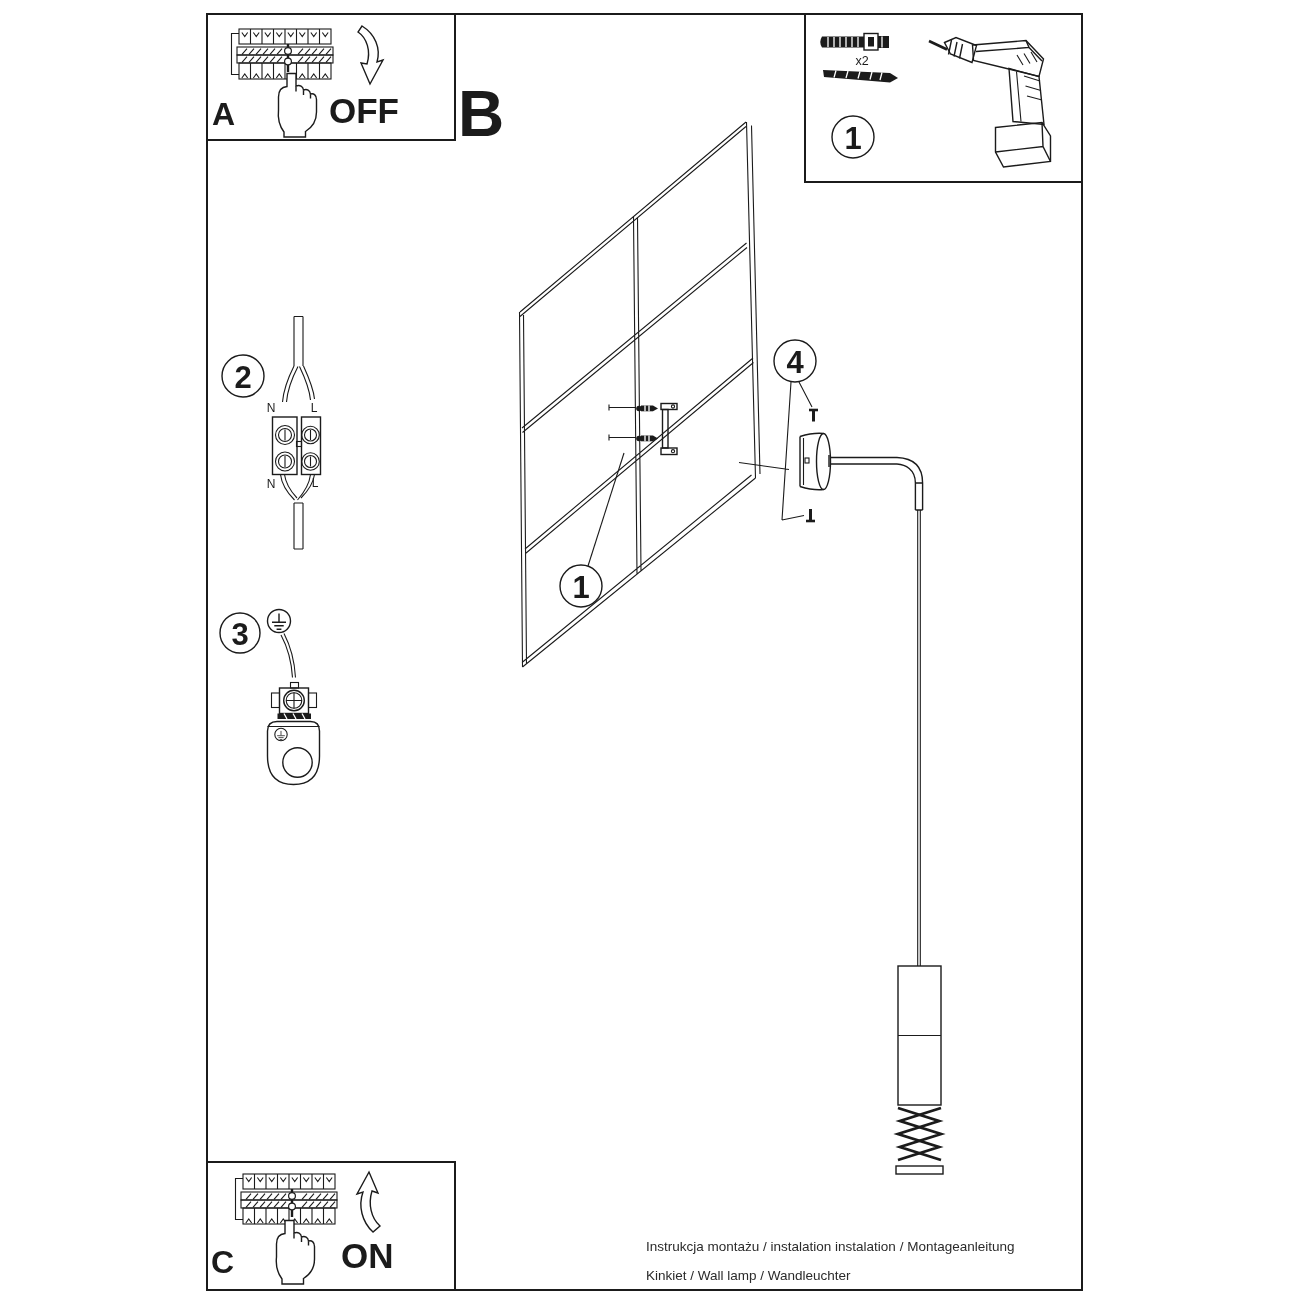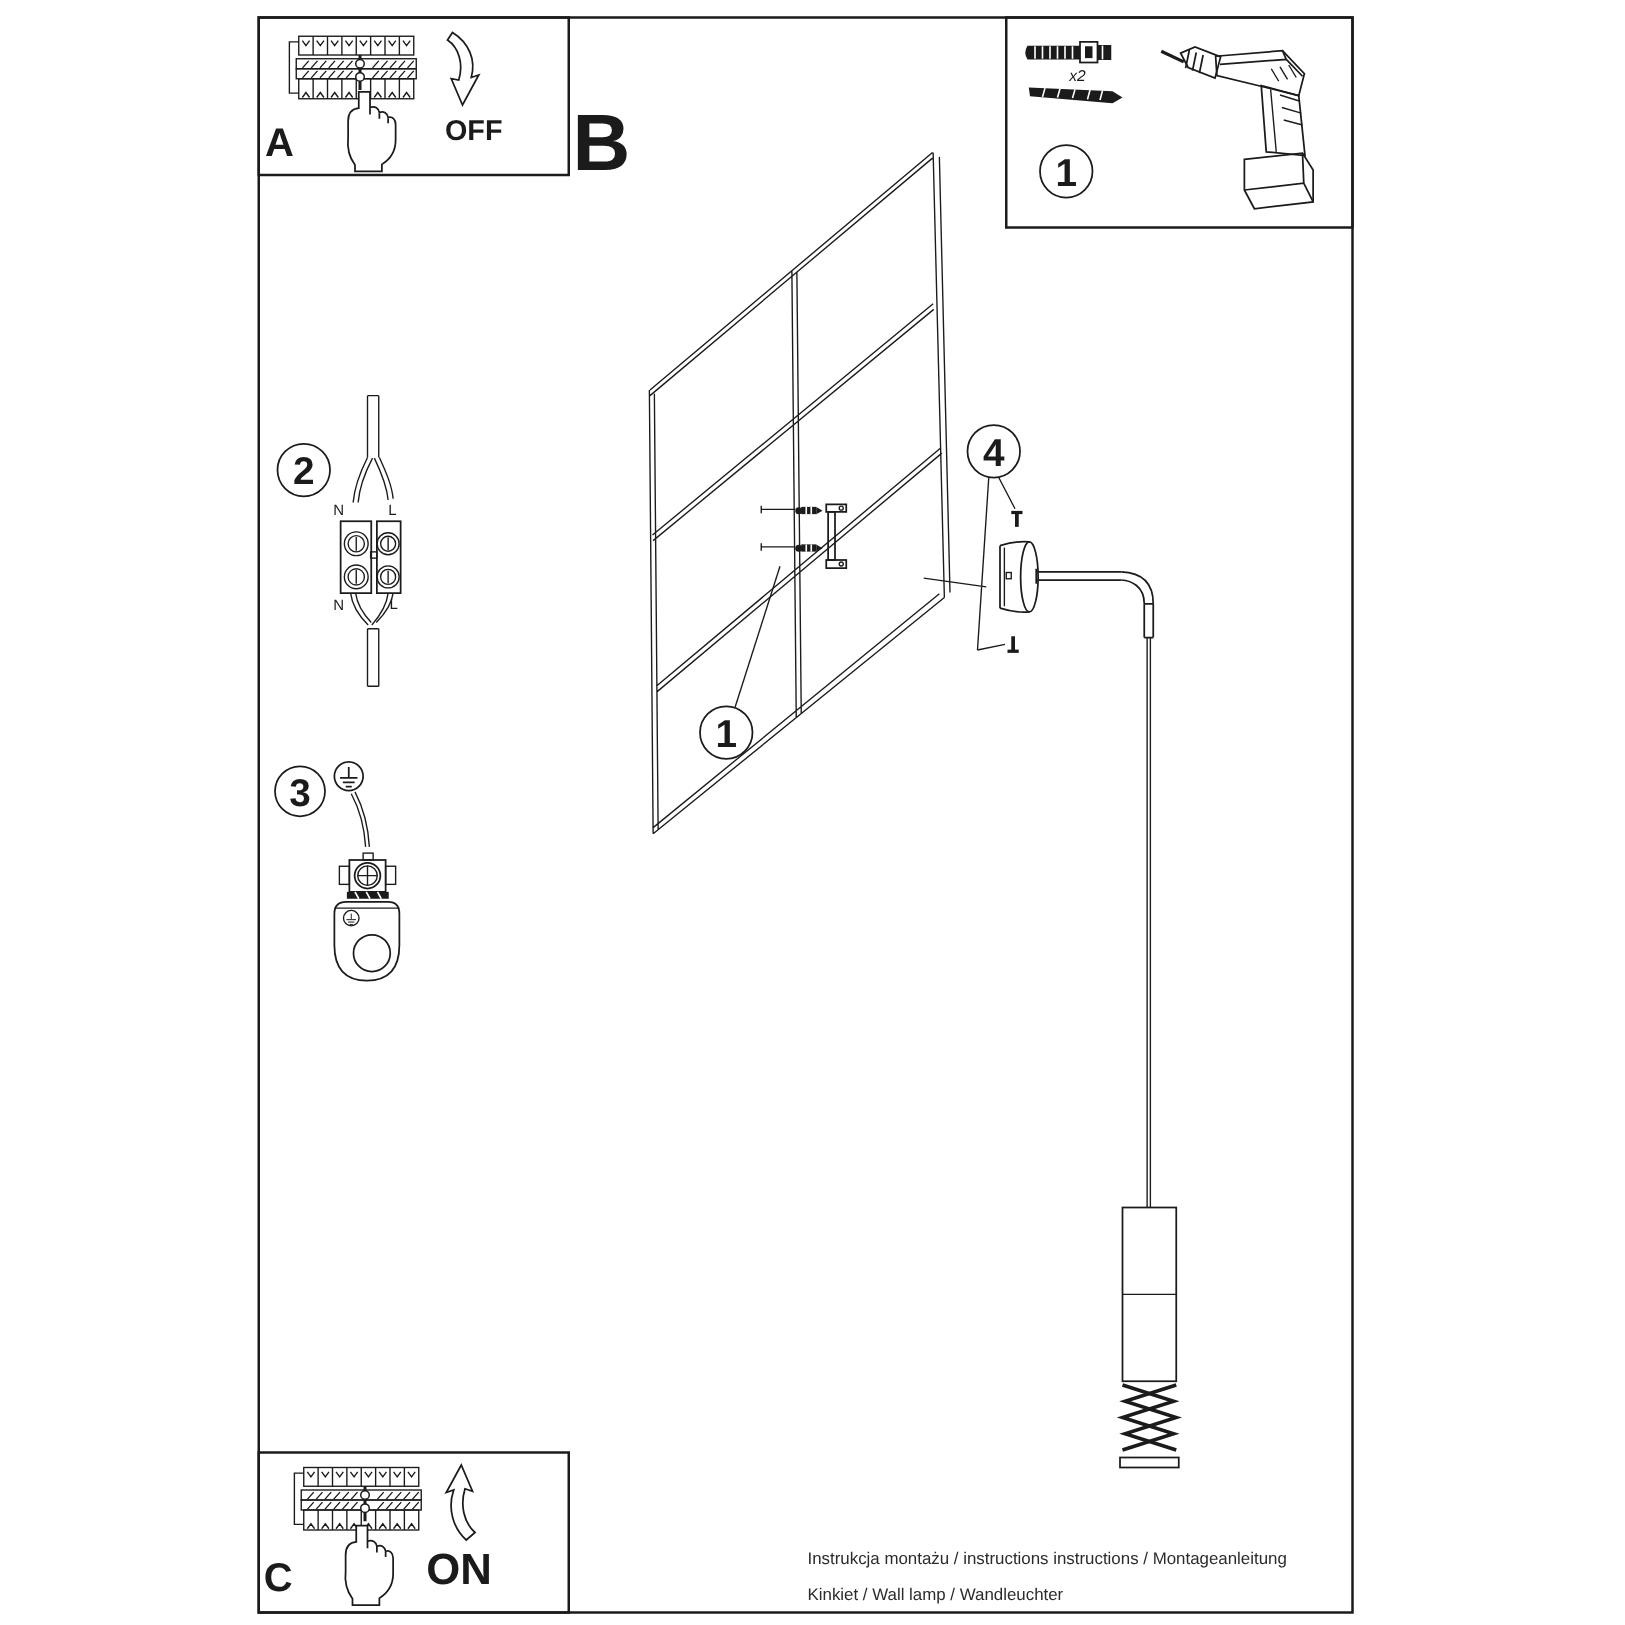--- a/index.html
+++ b/index.html
@@ -5,21 +5,21 @@
   html,body{margin:0;padding:0;background:#fff;}
   #canvas{position:relative;width:1300px;height:1300px;background:#ffffff;overflow:hidden;
           font-family:"Liberation Sans", sans-serif;color:#1b1b1b;}
   #art{position:absolute;left:0;top:0;}
   .t{position:absolute;white-space:pre;line-height:1;}
   .ctr{transform:translate(-50%,-50%);}
   .big{font-weight:700;}
   .num{font-size:31px;font-weight:600;}
   .small{font-size:12px;}
   .foot{font-size:13.5px;color:#2b2b2b;}
-  .ital{font-style:italic;}
+  .ital{}
   
   .ln{fill:none;stroke:#1b1b1b;stroke-width:1.4px;}
   .ln2{fill:none;stroke:#1b1b1b;stroke-width:2px;}
   .thin{fill:none;stroke:#1b1b1b;stroke-width:1.1px;}
   .blk{fill:#1b1b1b;stroke:none;}
   .wht{fill:#ffffff;stroke:#1b1b1b;stroke-width:1.4px;}
   .whthin{stroke:#ffffff;stroke-width:1.3px;fill:none;}
 </style>
 </head>
 <body>
@@ -247,32 +247,32 @@
     <circle class="ln" cx="795" cy="361" r="21"></circle>
   </g>
   <g>
     <path class="thin" d="M799,382 L812,407 M791,382 L782,520 M782,520 L804,515.5 M739,462.5 L789,469.5"></path>
   </g>
 </svg>
 
 <span class="t big" style="left:212px;top:98px;font-size:32px;">A</span>
 <span class="t" style="left:458px;top:82px;font-size:64px;font-weight:600;">B</span>
 <span class="t big" style="left:211px;top:1246px;font-size:32px;">C</span>
-<span class="t big" style="left:356px;top:93px;font-size:23px;">OFF</span>
+<span class="t big" style="left:329px;top:93px;font-size:35px;">OFF</span>
 <span class="t big" style="left:341px;top:1238px;font-size:35px;">ON</span>
 
 <span class="t num ctr" style="left:853px;top:138px;">1</span>
 <span class="t num ctr" style="left:243px;top:377px;">2</span>
 <span class="t num ctr" style="left:240px;top:634px;">3</span>
 <span class="t num ctr" style="left:795px;top:362px;">4</span>
 <span class="t num ctr" style="left:581px;top:587px;">1</span>
 
 <span class="t small ctr" style="left:271px;top:408px;">N</span>
 <span class="t small ctr" style="left:314px;top:408px;">L</span>
 <span class="t small ctr" style="left:271px;top:484px;">N</span>
 <span class="t small ctr" style="left:315px;top:483px;">L</span>
 
 <span class="t small ital ctr" style="left:862px;top:61px;font-size:12.5px;">x2</span>
 
-<div class="t foot" style="left:646px;top:1240px;">Instrukcja montażu / instructions instructions / Montageanleitung</div>
+<div class="t foot" style="left:646px;top:1240px;">Instrukcja montażu / instalation instalation / Montageanleitung</div>
 <div class="t foot" style="left:646px;top:1259px;margin-top:10px;">Kinkiet / Wall lamp / Wandleuchter</div>
 
 </div>
 
 </body></html>

